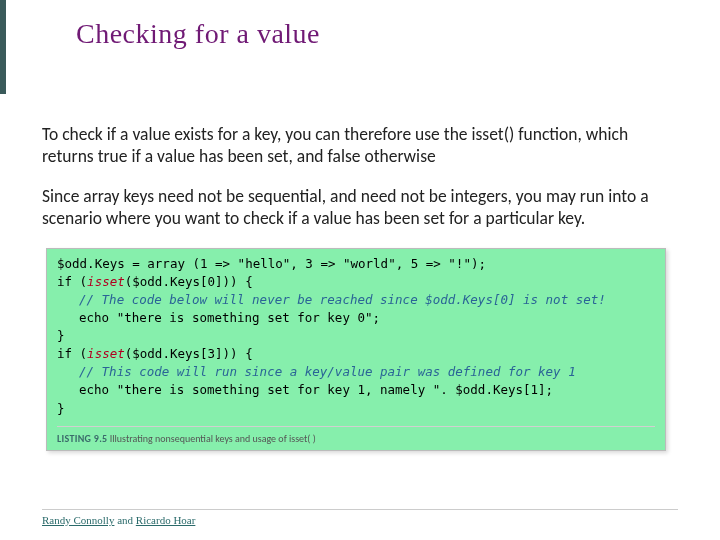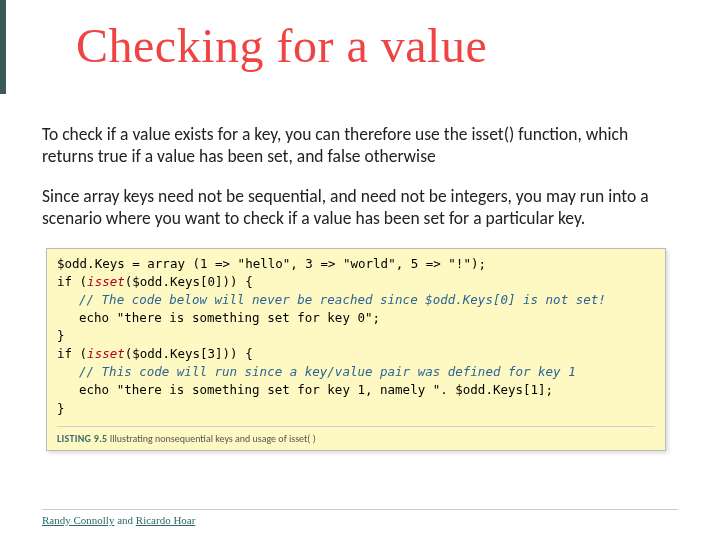--- a/index.html
+++ b/index.html
@@ -13,39 +13,39 @@
   .title-wrap {
     padding: 18px 0 0 70px;
     border-left: 6px solid #3a5a5a;
     margin-left: 0;
     height: 94px;
     display: flex;
     align-items: flex-start;
   }
   .title {
     font-family: "Times New Roman", Georgia, serif;
-    font-size: 48px;
+    font-size: 28px;
     font-weight: 400;
-    color: #ef4444;
+    color: #701a75;
     letter-spacing: 0.5px;
   }
   .body {
     padding: 30px 50px 0 42px;
   }
   .para {
     font-size: 17.5px;
     line-height: 1.25;
     color: #222;
     margin-bottom: 18px;
   }
   .code-box {
     margin: 6px 4px 0 4px;
     border: 1px solid #bbb;
     box-shadow: 2px 2px 4px rgba(0,0,0,0.15);
-    background: #fef9c3;
+    background: #86efac;
     padding: 6px 10px 4px 10px;
     font-family: "Lucida Console", Consolas, monospace;
     font-size: 12.5px;
     line-height: 1.45;
     color: #000;
   }
   .code-box .kw { color: #b00020; font-style: italic; }      
   .code-box .cm { color: #2a6496; font-style: italic; } 
   .code-box .indent1 { padding-left: 22px; display: block; }
   .listing-caption {

